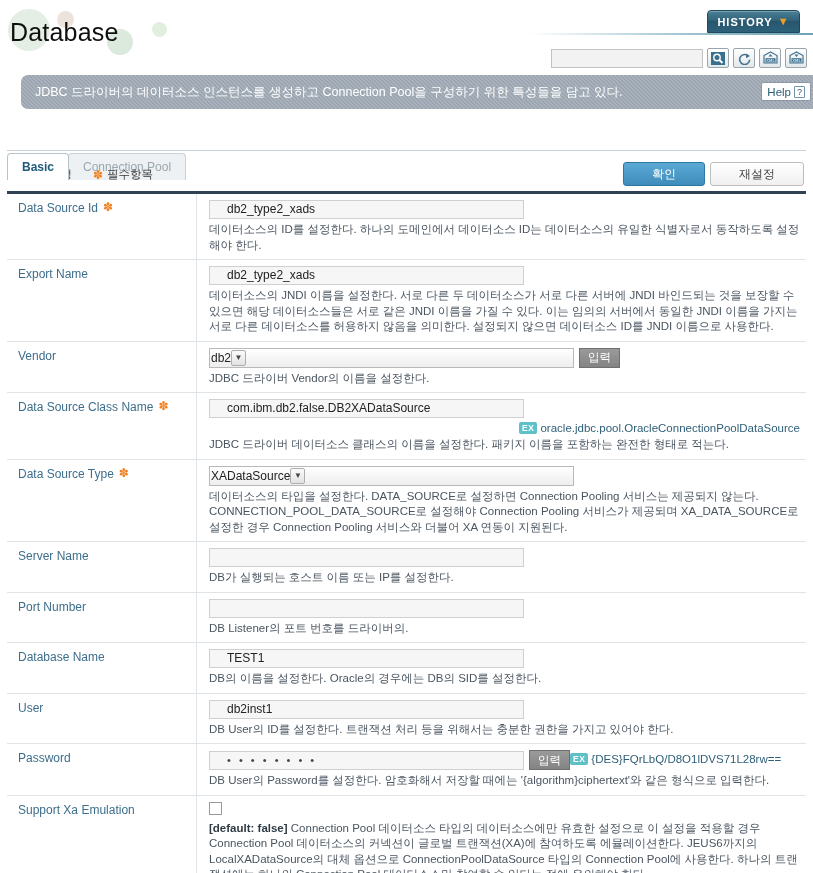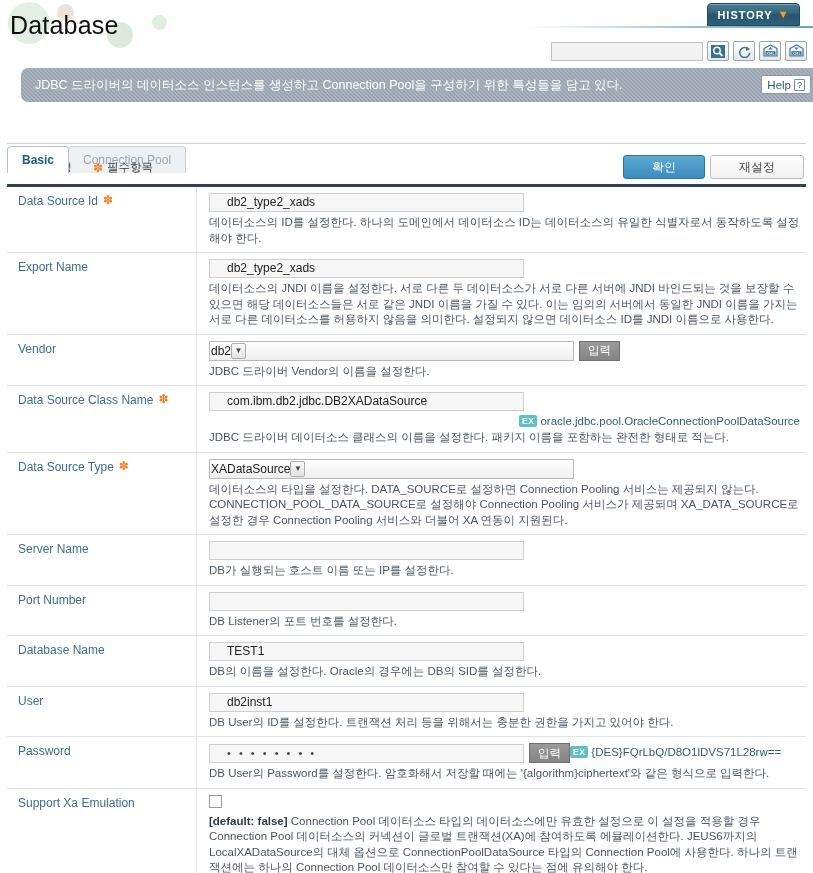--- a/index.html
+++ b/index.html
@@ -8,21 +8,21 @@
     width: 813px; height: 873px;
     background: #ffffff;
     font-family: "Liberation Sans", sans-serif;
     font-size: 12px;
     color: #333;
     overflow: hidden;
   }
   #page { position: relative; width: 813px; height: 873px; background: #fff; }
 
   
-  .header { position: relative; height: 62px; }
+  .header { position: relative; height: 62px; margin-top: 7px; }
   .logo-dots { position: absolute; left: 0; top: 0; width: 200px; height: 62px; }
   .dot { position: absolute; border-radius: 50%; }
   .d1 { left: 8px;  top: 2px;  width: 42px; height: 42px; background: #e4eee4; }
   .d2 { left: 57px; top: 4px;  width: 17px; height: 17px; background: #ece3dc; }
   .d3 { left: 107px;top: 22px; width: 26px; height: 26px; background: #dceadd; }
   .d4 { left: 152px;top: 15px; width: 15px; height: 15px; background: #e1efdf; }
   .app-title {
     position: absolute; left: 10px; top: 11px;
     font-size: 25px; color: #0f0f0f; letter-spacing: .2px;
     font-family: "Liberation Sans", sans-serif;
@@ -282,21 +282,21 @@
               </div><span class="btn-input">입력</span></div>
             <div class="desc"><span>JDBC 드라이버 Vendor의 이름을 설정한다.</span></div>
           </div>
         </div>
         <div class="row">
           <div class="cell-label">
             <span>Data Source Class Name</span>
             <span class="ast">✽</span>
           </div>
           <div class="cell-field">
-            <div><div class="inp w-315">com.ibm.db2.jdbc.DB2XADataSource</div></div>
+            <div><div class="inp w-315">com.ibm.db2.false.DB2XADataSource</div></div>
             <div class="ex-line"><span class="ex-badge">EX</span><span>oracle.jdbc.pool.OracleConnectionPoolDataSource</span></div>
             <div class="desc"><span>JDBC 드라이버 데이터소스 클래스의 이름을 설정한다. 패키지 이름을 포함하는 완전한 형태로 적는다.</span></div>
           </div>
         </div>
         <div class="row">
           <div class="cell-label">
             <span>Data Source Type</span>
             <span class="ast">✽</span>
           </div>
           <div class="cell-field">
@@ -315,21 +315,21 @@
             <div><div class="inp w-315"></div></div>
             <div class="desc"><span>DB가 실행되는 호스트 이름 또는 IP를 설정한다.</span></div>
           </div>
         </div>
         <div class="row">
           <div class="cell-label">
             <span>Port Number</span>
           </div>
           <div class="cell-field">
             <div><div class="inp w-315"></div></div>
-            <div class="desc"><span>DB Listener의 포트 번호를 설정한다.</span></div>
+            <div class="desc"><span>DB Listener의 포트 번호를 드라이버의.</span></div>
           </div>
         </div>
         <div class="row">
           <div class="cell-label">
             <span>Database Name</span>
           </div>
           <div class="cell-field">
             <div><div class="inp w-315">TEST1</div></div>
             <div class="desc"><span>DB의 이름을 설정한다. Oracle의 경우에는 DB의 SID를 설정한다.</span></div>
           </div>

